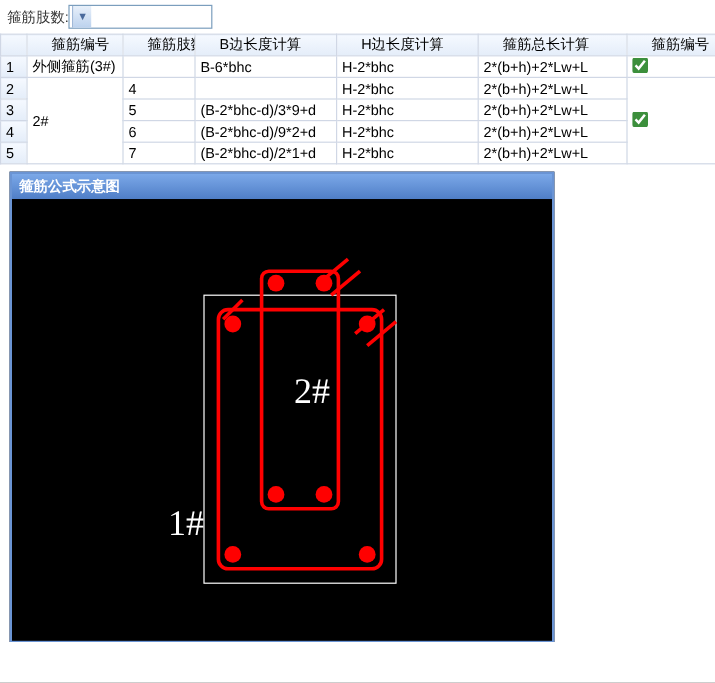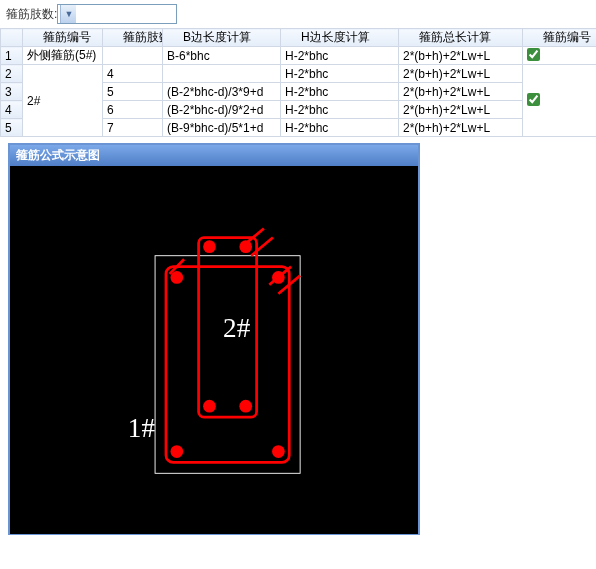--- a/index.html
+++ b/index.html
@@ -77,21 +77,21 @@
       background: linear-gradient(#f5f9ff, #e4edf9);
       text-align: center;
       border-right: 1px solid #b8c6dc;
     }
     .chk { text-align: center; }
     .chk input { accent-color: #3c8f3c; }
 
     .diagram-wrap {
       margin: 6px 8px;
       border: 2px solid #6a94d4;
-      width: 412px;
+      width: 454px;
       height: 392px;
       background: #000;
     }
     .diagram-title {
       background: linear-gradient(#7ba8e8, #4f7ec7);
       color: #fff;
       font-size: 12px;
       padding: 2px 6px;
       font-weight: bold;
     }
@@ -133,21 +133,21 @@
       <th>箍筋肢数</th>
       <th>B边长度计算</th>
       <th>H边长度计算</th>
       <th>箍筋总长计算</th>
       <th>箍筋编号</th>
     </tr>
   </thead>
   <tbody>
     <tr>
       <td class="rownum">1</td>
-      <td>外侧箍筋(5#)</td>
+      <td>外侧箍筋(3#)</td>
       <td></td>
       <td>B-6*bhc</td>
       <td>H-2*bhc</td>
       <td>2*(b+h)+2*Lw+L</td>
       <td class="chk"><input type="checkbox" checked="" style=""></td>
     </tr>
     <tr>
       <td class="rownum">2</td>
       <td rowspan="4">2#</td>
       <td>4</td>
@@ -166,21 +166,21 @@
     <tr>
       <td class="rownum">4</td>
       <td>6</td>
       <td>(B-2*bhc-d)/9*2+d</td>
       <td>H-2*bhc</td>
       <td>2*(b+h)+2*Lw+L</td>
     </tr>
     <tr>
       <td class="rownum">5</td>
       <td>7</td>
-      <td>(B-9*bhc-d)/5*1+d</td>
+      <td>(B-2*bhc-d)/2*1+d</td>
       <td>H-2*bhc</td>
       <td>2*(b+h)+2*Lw+L</td>
     </tr>
   </tbody>
 </table>
 
 <div class="diagram-wrap">
   <div class="diagram-title">箍筋公式示意图</div>
   <div class="diagram-body">
     <svg class="diagram-svg" width="450" height="368" viewBox="0 0 450 368">

